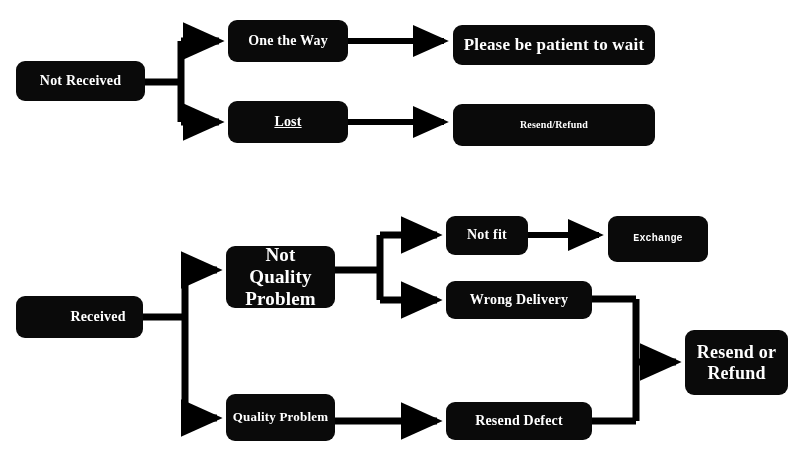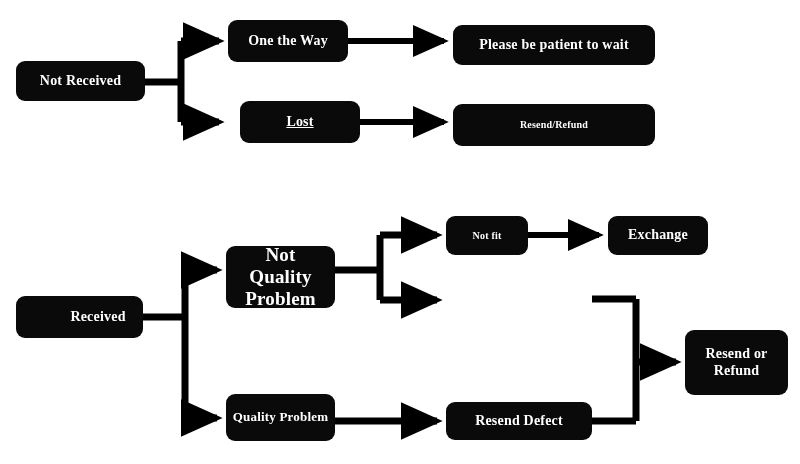--- a/index.html
+++ b/index.html
@@ -94,34 +94,35 @@
       <path d="M592,421 L636,421" stroke="#000" stroke-width="7" fill="none"></path>
       <path d="M636,299 L636,421" stroke="#000" stroke-width="7" fill="none"></path>
       <path d="M636,362 L676,362" stroke="#000" stroke-width="7" fill="none" marker-end="url(#arrow)"></path>
     </g>
   </svg>
 
   <div class="node" style="left:16px;  top:61px;  width:129px; height:40px; font-size:14px;">Not Received</div>
 
   <div class="node" style="left:228px; top:20px;  width:120px; height:42px; font-size:14px;">One the Way</div>
 
-  <div class="node" style="left:240px; top:101px; width:120px; height:42px; font-size:14px;text-decoration:underline;">Lost</div>
+  <div class="node" style="left:228px; top:101px; width:120px; height:42px; font-size:14px;text-decoration:underline;">Lost</div>
 
-  <div class="node" style="left:453px; top:25px;  width:202px; height:40px; font-size:14px;">Please be patient to wait</div>
+  <div class="node" style="left:453px; top:25px;  width:202px; height:40px; font-size:17px;">Please be patient to wait</div>
 
   <div class="node" style="left:453px; top:104px; width:202px; height:42px; font-size:10px;">Resend/Refund</div>
 
   <div class="node" style="left:16px;  top:296px; width:127px; height:42px; font-size:14px;padding-left:43px;">Received</div>
 
   <div class="node" style="left:226px; top:246px; width:109px; height:62px; font-size:19px;text-align:center;">Not Quality Problem</div>
 
   <div class="node" style="left:226px; top:394px; width:109px; height:47px; font-size:13px;">Quality Problem</div>
 
-  <div class="node" style="left:446px; top:216px; width:82px;  height:39px; font-size:10px;">Not fit</div>
+  <div class="node" style="left:446px; top:216px; width:82px;  height:39px; font-size:14px;">Not fit</div>
 
-  <div class="node" style="left:608px; top:216px; width:100px; height:39px; font-size:14px;">Exchange</div>
+  <div class="node" style="left:608px; top:216px; width:100px; height:46px; font-size:10px;font-family:Liberation Mono, monospace;">Exchange</div>
 
+  <div class="node" style="left:446px; top:281px; width:146px; height:38px; font-size:14px;">Wrong Delivery</div>
 
   <div class="node" style="left:446px; top:402px; width:146px; height:38px; font-size:14px;">Resend Defect</div>
 
-  <div class="node" style="left:685px; top:330px; width:103px; height:65px; font-size:14px;">Resend or Refund</div>
+  <div class="node" style="left:685px; top:330px; width:103px; height:65px; font-size:18px;">Resend or Refund</div>
 
 </div>
 
 </body></html>

